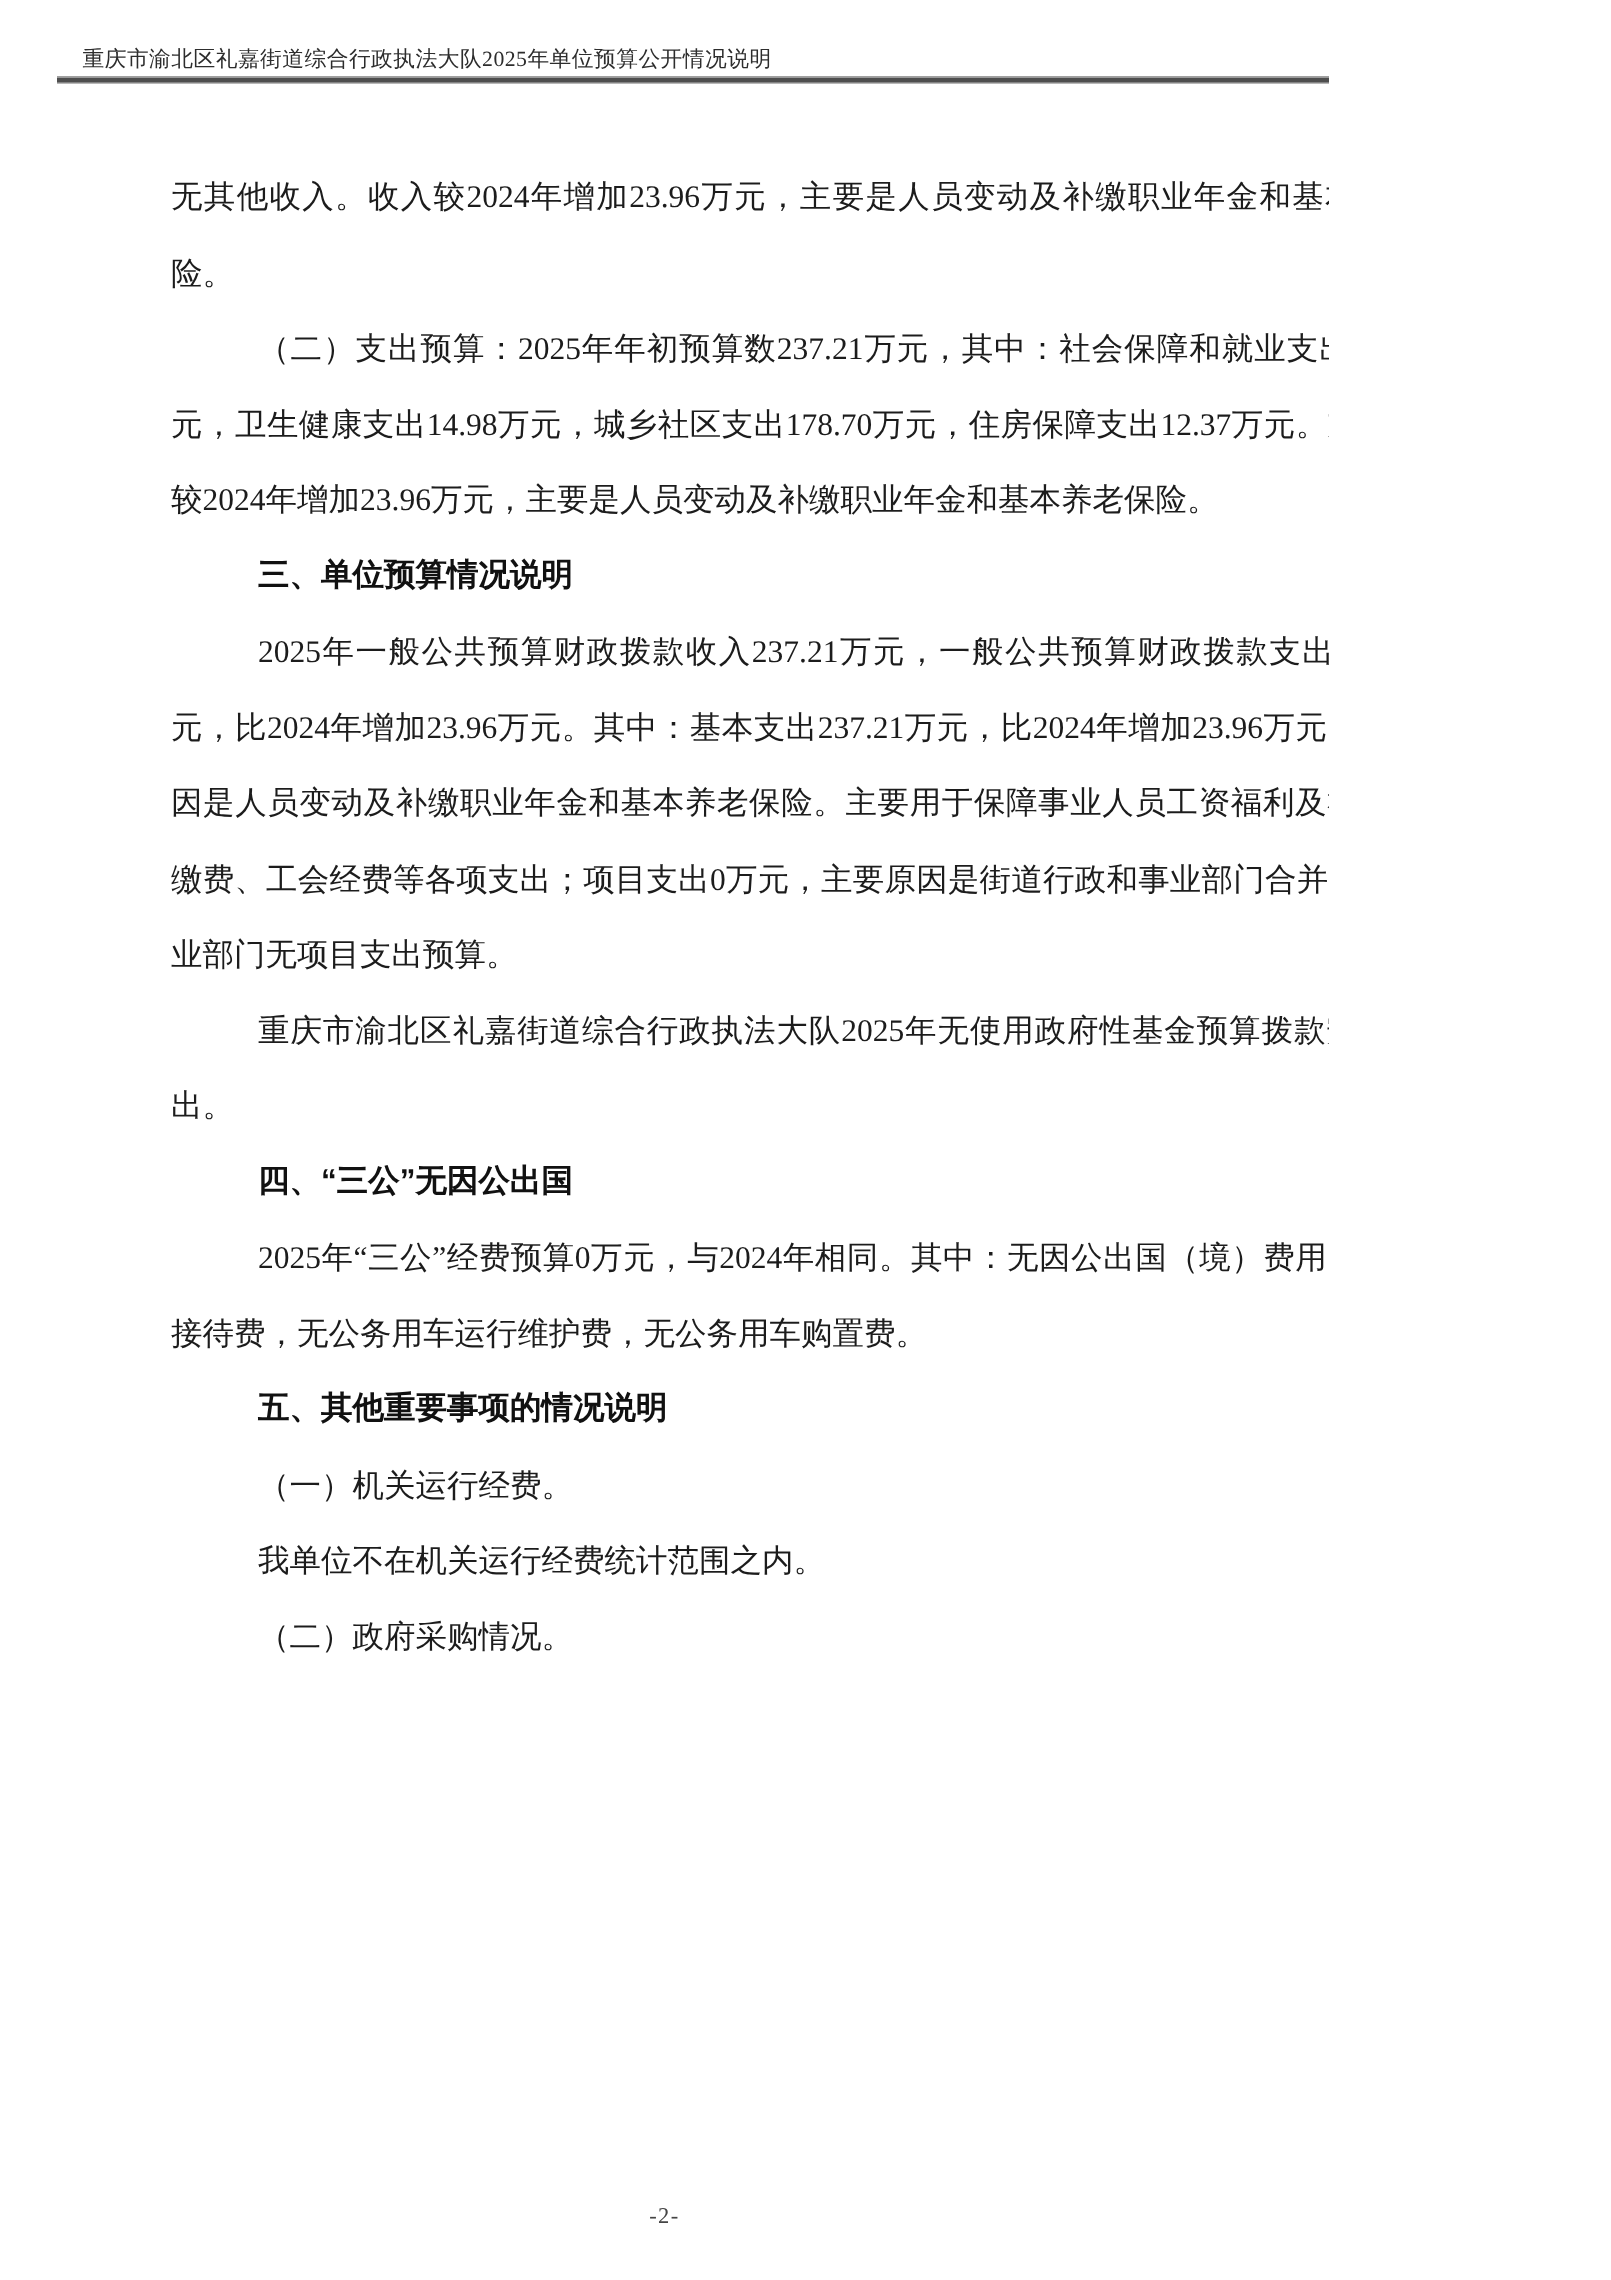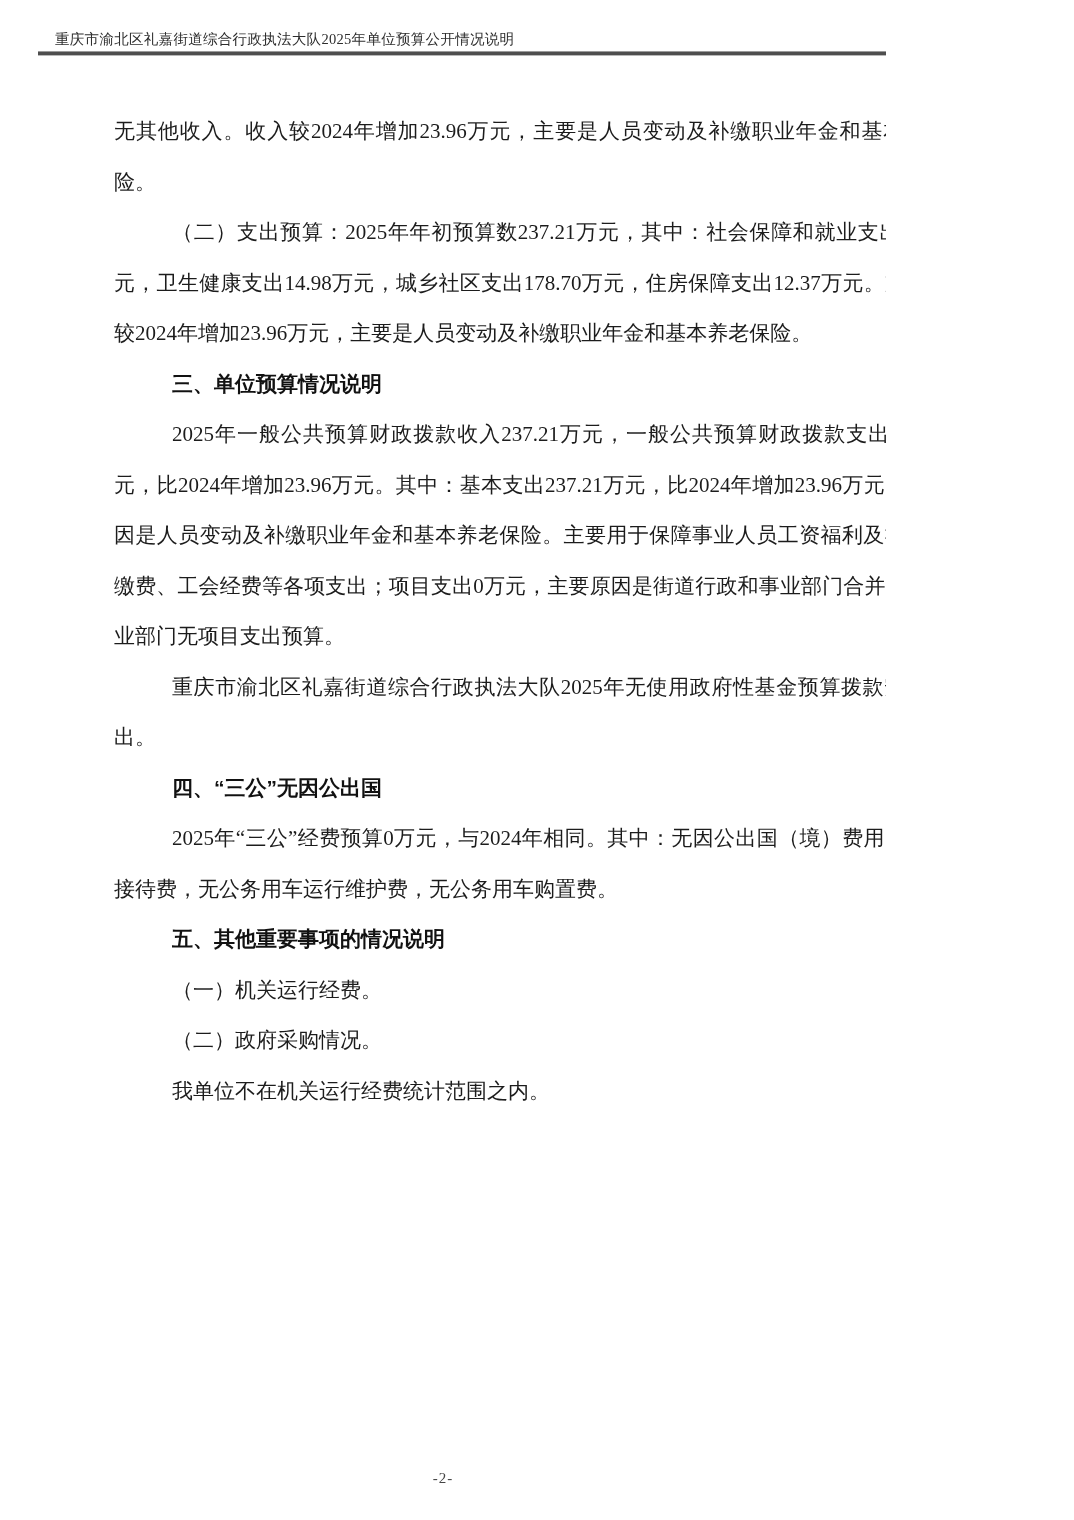--- a/index.html
+++ b/index.html
@@ -97,21 +97,21 @@
 
 
     <p class="heading">四、“三公”无因公出国</p>
 
     <p class="para">2025年“三公”经费预算0万元，与2024年相同。其中：无因公出国（境）费用，无公务接待费，无公务用车运行维护费，无公务用车购置费。</p>
 
     <p class="heading">五、其他重要事项的情况说明</p>
 
     <p class="para">（一）机关运行经费。</p>
 
+    <p class="para">我单位不在机关运行经费统计范围之内。</p>
+
     <p class="para">（二）政府采购情况。</p>
-
-    <p class="para">我单位不在机关运行经费统计范围之内。</p>
 
   </div>
 
   <div class="page-footer">-2-</div>
 
 </div>
 
 </body></html>

